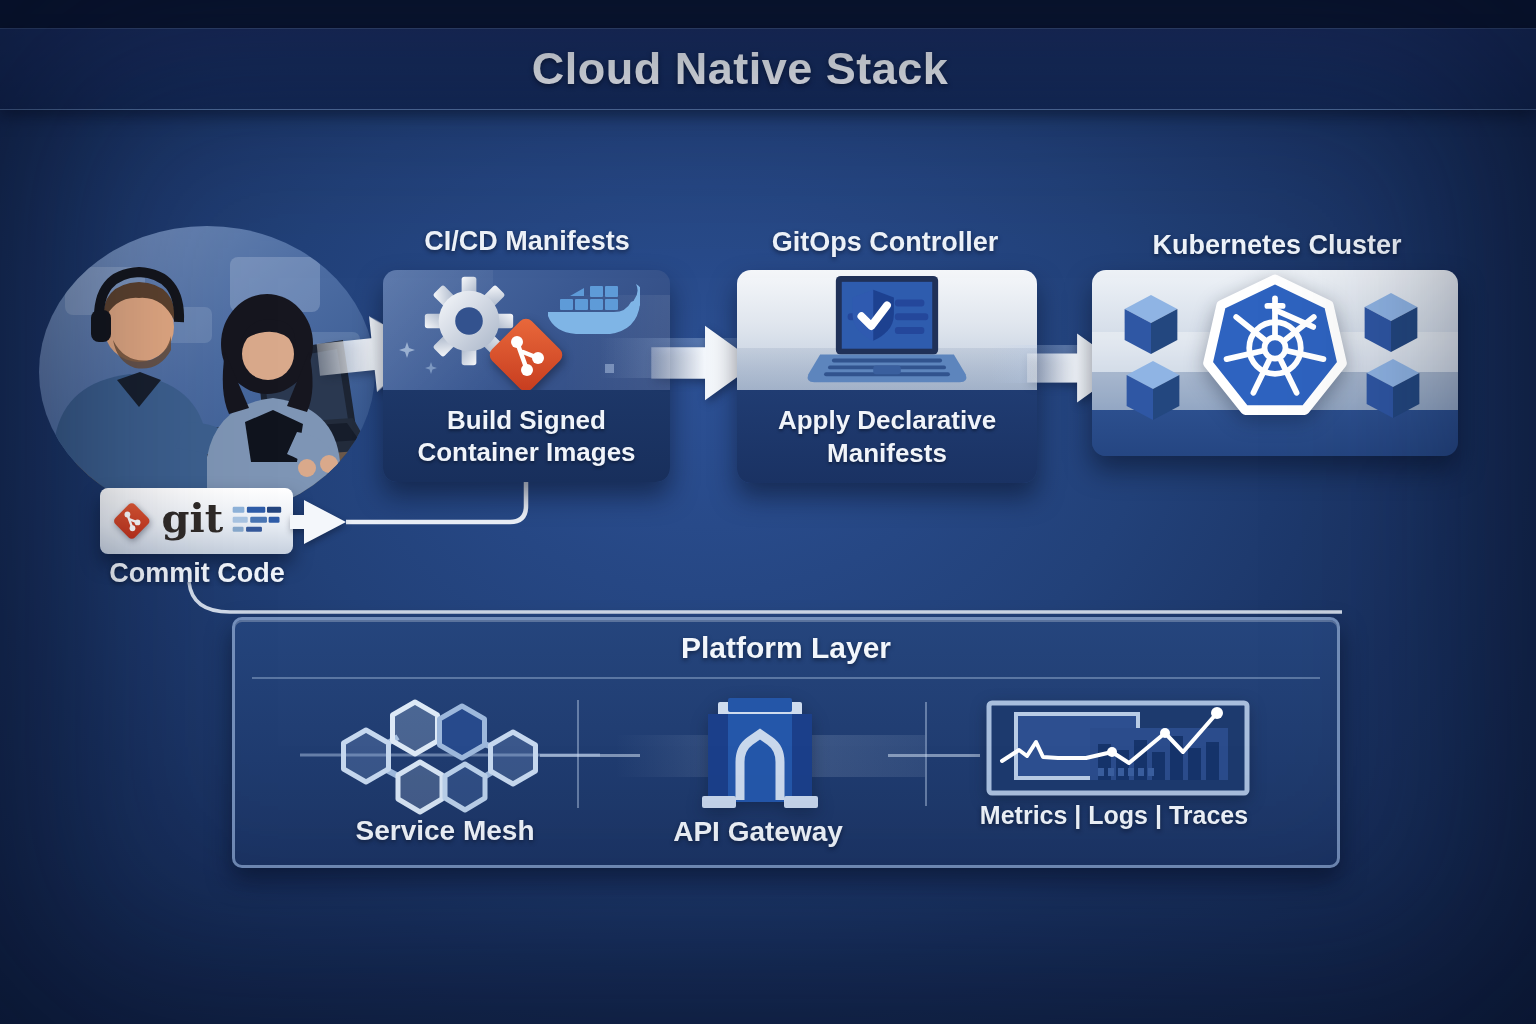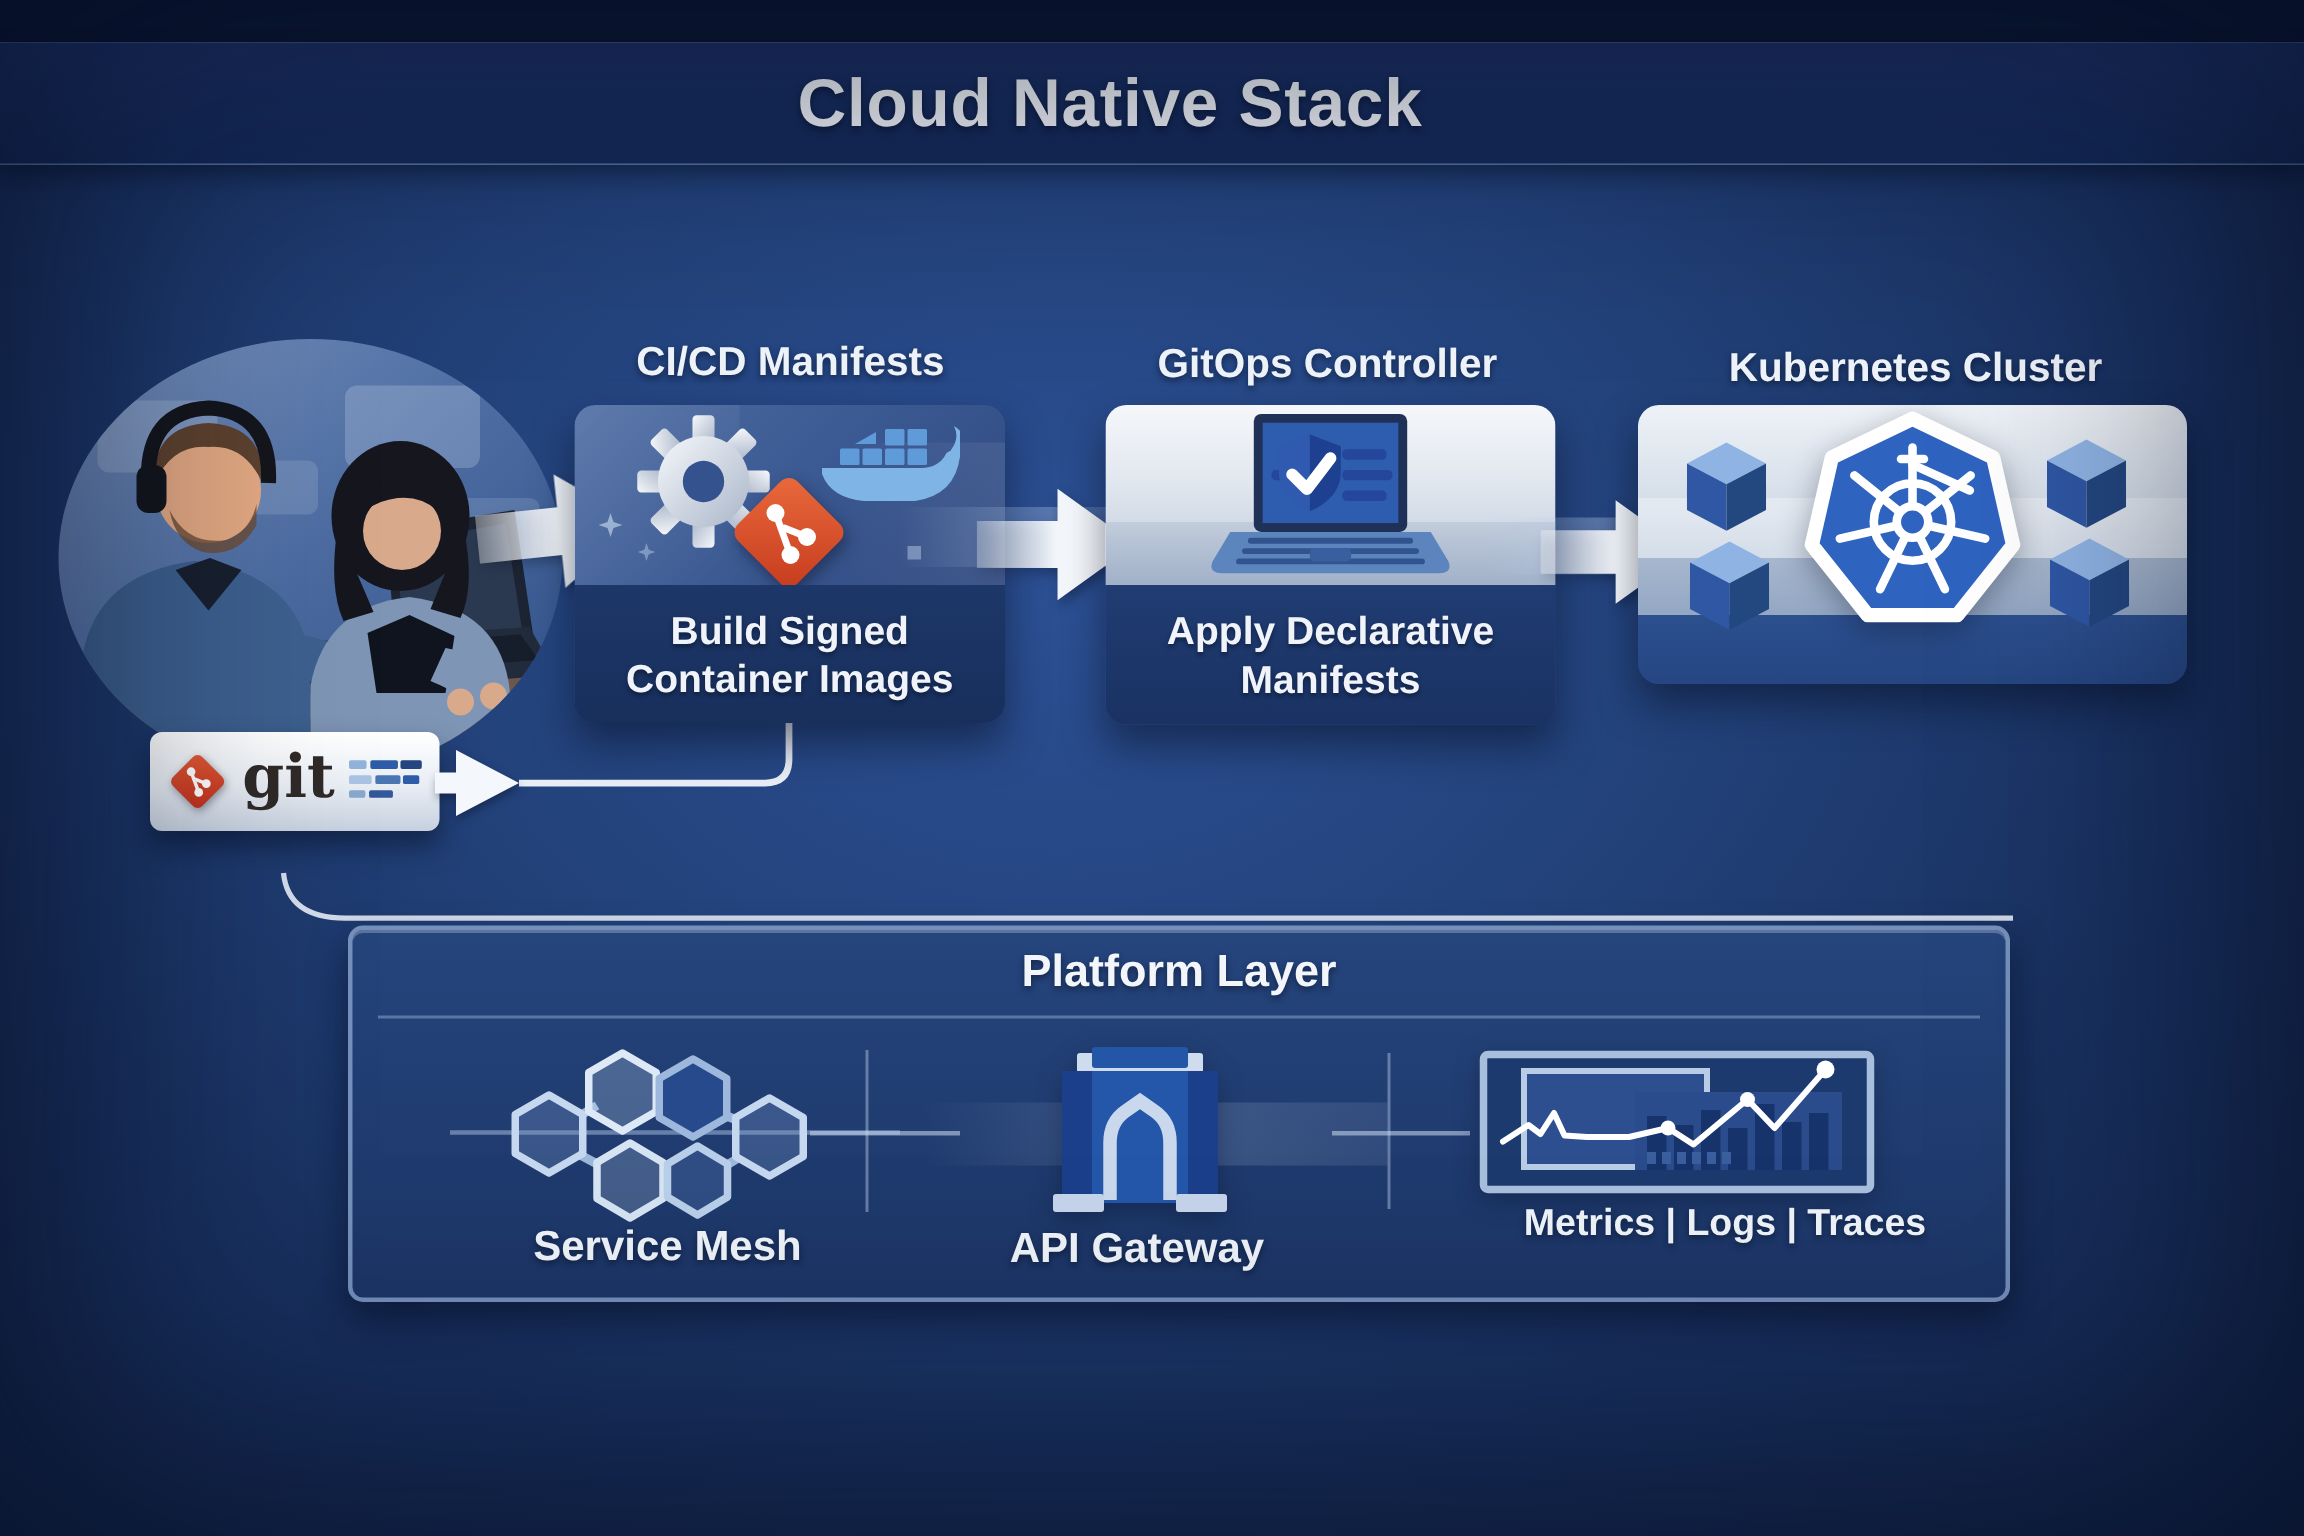--- a/index.html
+++ b/index.html
@@ -345,20 +345,21 @@
           <rect x="45" y="16" width="13" height="7" rx="1.5" fill="#2e5ca8"></rect>
         <rect x="2" y="28" width="13" height="6" rx="1.5" fill="#87a8cc"></rect>
           <rect x="18" y="28" width="19" height="6" rx="1.5" fill="#35589a"></rect>
       </g>
     </svg>
   </div>
 
   <svg class="abs" style="left:288px;top:498px;filter:drop-shadow(1px 3px 3px rgba(8,16,36,.4));" width="62" height="48" viewBox="0 0 62 48">
     <polygon points="2,17 16,17 16,2 58,24 16,46 16,31 2,31" fill="#f4f7fb"></polygon>
   </svg>
+  <div class="abs node-label commit-label">Commit Code</div>
 
   <div class="abs platform-box"></div>
   <div class="abs platform-title">Platform Layer</div>
   <div class="abs platform-divider"></div>
 
   <div class="abs v-divider" style="left:577px;top:700px;height:108px;"></div>
   <div class="abs v-divider" style="left:925px;top:702px;height:104px;"></div>
   <div class="abs cross-line" style="left:540px;top:754px;width:100px;"></div>
   <div class="abs cross-line" style="left:888px;top:754px;width:92px;"></div>
   <div class="abs streak" style="left:615px;top:735px;width:310px;height:42px;background:linear-gradient(90deg,rgba(200,215,235,0),rgba(200,215,235,.18),rgba(200,215,235,.10));"></div>
@@ -415,15 +416,15 @@
       <rect x="132" y="68" width="6" height="8"></rect>
         <rect x="142" y="68" width="6" height="8"></rect>
       <rect x="152" y="68" width="6" height="8"></rect>
         <rect x="162" y="68" width="6" height="8"></rect>
     </g>
     <polyline points="16,61 33,50 41,56 50,42 57,57 72,58 100,58 126,52 143,63 179,33 197,52 231,13" stroke="#ffffff" stroke-width="4" fill="none" stroke-linejoin="round" stroke-linecap="round"></polyline>
     <circle cx="126" cy="52" r="5" fill="#fff"></circle>
       <circle cx="179" cy="33" r="5" fill="#fff"></circle>
       <circle cx="231" cy="13" r="6" fill="#fff"></circle>
   </svg>
-  <div class="abs section-label metrics-label" style="left:1000px;top:801px;width:300px;">Metrics | Logs | Traces</div>
+  <div class="abs section-label metrics-label" style="left:964px;top:801px;width:300px;">Metrics | Logs | Traces</div>
 
 </div>
 
 </body></html>

